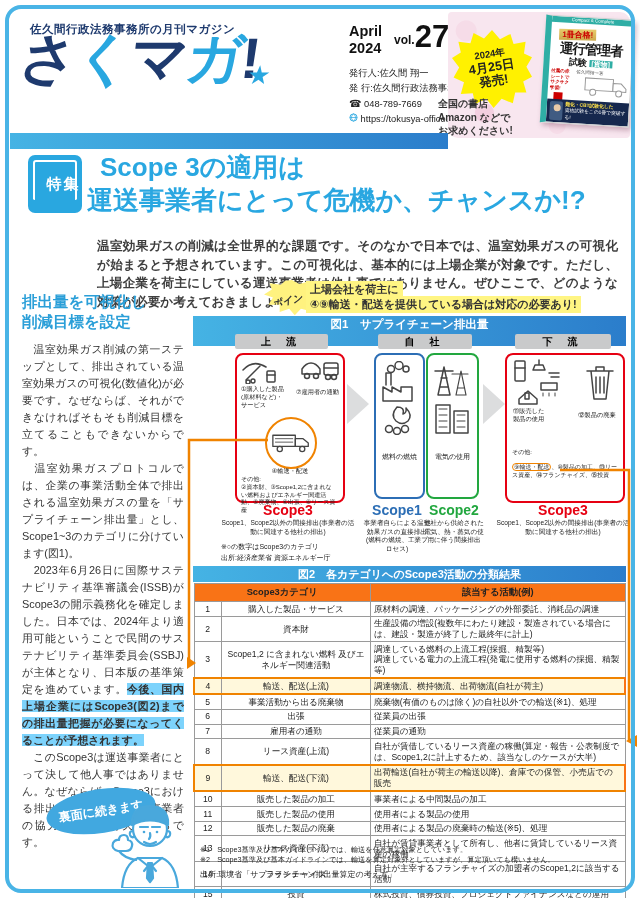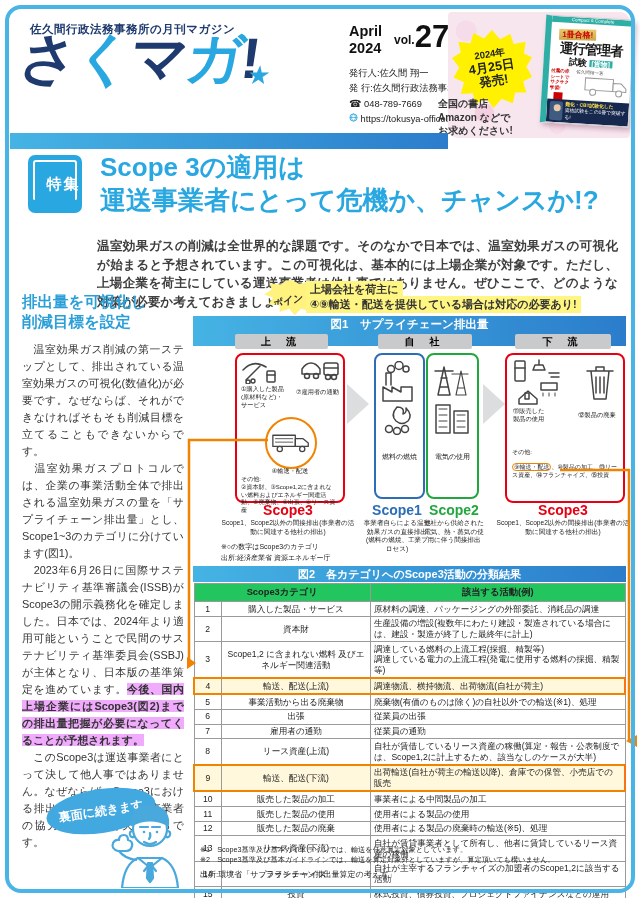--- a/index.html
+++ b/index.html
@@ -54,28 +54,28 @@
   .book .bandtx .w{color:#fff;display:block;}
   .book .auth{font-size:4.5px;color:#555;text-align:center;}
   
   .hbar{left:10px;top:133px;width:438px;height:16px;background:linear-gradient(90deg,#45B3E4,#2B7DCB);}
   
   .fbadge{left:28px;top:155px;width:54px;height:58px;background:#29A7E0;border-radius:7px;display:flex;align-items:center;justify-content:center;}
   .fbadge .flag{position:absolute;inset:5px;border:2px solid #fff;border-radius:3px 3px 0 0;
         clip-path:polygon(0 0,100% 0,100% 82%,75% 92%,50% 82%,25% 92%,0 82%);}
   .fbadge .tx{position:relative;color:#fff;font-size:15px;font-weight:900;letter-spacing:2px;padding-left:17px;}
   .ftitle1{left:100px;top:150px;font-size:26px;font-weight:900;color:#29A7E1;}
-  .ftitle2{left:100px;top:183px;font-size:26px;font-weight:900;color:#29A7E1;}
+  .ftitle2{left:87px;top:183px;font-size:26px;font-weight:900;color:#29A7E1;}
   .intro{left:97px;top:237px;width:521px;font-size:12.6px;font-weight:700;color:#3E3E3E;line-height:1.47;text-align:justify;}
   
   .sb{left:22px;top:292px;width:162px;}
   .sb h2{margin:0;font-size:15.5px;font-weight:800;color:#2B9FD8;line-height:1.3;}
   .sb .body{margin-top:9px;font-size:10.9px;line-height:1.56;text-align:justify;color:#333;}
   .sb p{margin:0;}
-  .hl-text{background:#f0abfc;font-weight:bold;}
+  .hl-text{background:#7dd3fc;font-weight:bold;}
   .bubble{left:46px;top:789px;width:110px;height:44px;background:#41A8E0;border-radius:50%;transform:rotate(-9deg);
     display:flex;align-items:center;justify-content:center;color:#fff;font-size:12px;font-weight:bold;}
   .bubble:after{content:"";position:absolute;right:6px;bottom:-8px;width:0;height:0;
     border:10px solid transparent;border-top-color:#41A8E0;transform:rotate(-35deg);}
   .man{left:108px;top:800px;}
   
   .pburst{left:264px;top:280px;width:56px;height:40px;background:#FFF27F;display:flex;align-items:center;justify-content:center;
     clip-path:polygon(50% 0,63% 10%,80% 4%,82% 20%,100% 22%,92% 40%,100% 58%,84% 60%,84% 78%,66% 72%,55% 88%,45% 72%,28% 80%,28% 62%,8% 62%,16% 44%,0 36%,14% 24%,10% 8%,30% 12%,38% 2%);}
   .pburst span{transform:rotate(-12deg);font-size:10px;font-weight:900;font-style:italic;color:#333;}
   .pline{position:absolute;background:#FFF583;font-size:11px;font-weight:800;color:#333;padding:1px 4px;white-space:nowrap;}
@@ -99,21 +99,21 @@
   .o-oval{border:1.5px solid #F08300;border-radius:8px;padding:0 1px;}
   .garrow{position:absolute;width:0;height:0;border-top:20px solid transparent;border-bottom:20px solid transparent;border-left:22px solid #DCDDDE;}
   .scopename{position:absolute;font-size:14px;font-weight:900;text-align:center;}
   .scopedesc{position:absolute;font-size:6.6px;line-height:1.3;text-align:center;color:#222;}
   .s-red{color:#E60012;} .s-blue{color:#2C6EB5;} .s-green{color:#22A73F;}
   .f1note{position:absolute;font-size:7px;color:#222;}
   
   .f2{left:193px;top:566px;width:433px;}
   .f2 .f2bar{height:16px;font-size:11px;line-height:16px;}
   .f2 table{width:100%;border-collapse:collapse;margin-top:1px;}
-  .f2 th{border:1px solid #9A9A9A;background:#22c55e;font-size:9.3px;padding:2px 2px;color:#222;}
+  .f2 th{border:1px solid #9A9A9A;background:#f97316;font-size:9.3px;padding:2px 2px;color:#222;}
   .f2 td{border:1px solid #9A9A9A;font-size:8.6px;line-height:1.25;padding:1.5px 3px;color:#222;}
   .c-no{text-align:center;width:20px;}
   .c-cat{text-align:center;width:142px;}
   .c-act{white-space:pre-line;}
   .hl td{background:#FFF8DC;border-top:2px solid #F08300;border-bottom:2px solid #F08300;}
   .hl td:first-child{border-left:2px solid #F08300;}
   .hl td:last-child{border-right:2px solid #f97316;}
   .fnotes{left:200px;font-size:7.2px;color:#222;}
   .fsrc{left:200px;font-size:8px;color:#222;}
   .conn{position:absolute;left:0;top:0;width:640px;height:898px;pointer-events:none;}

